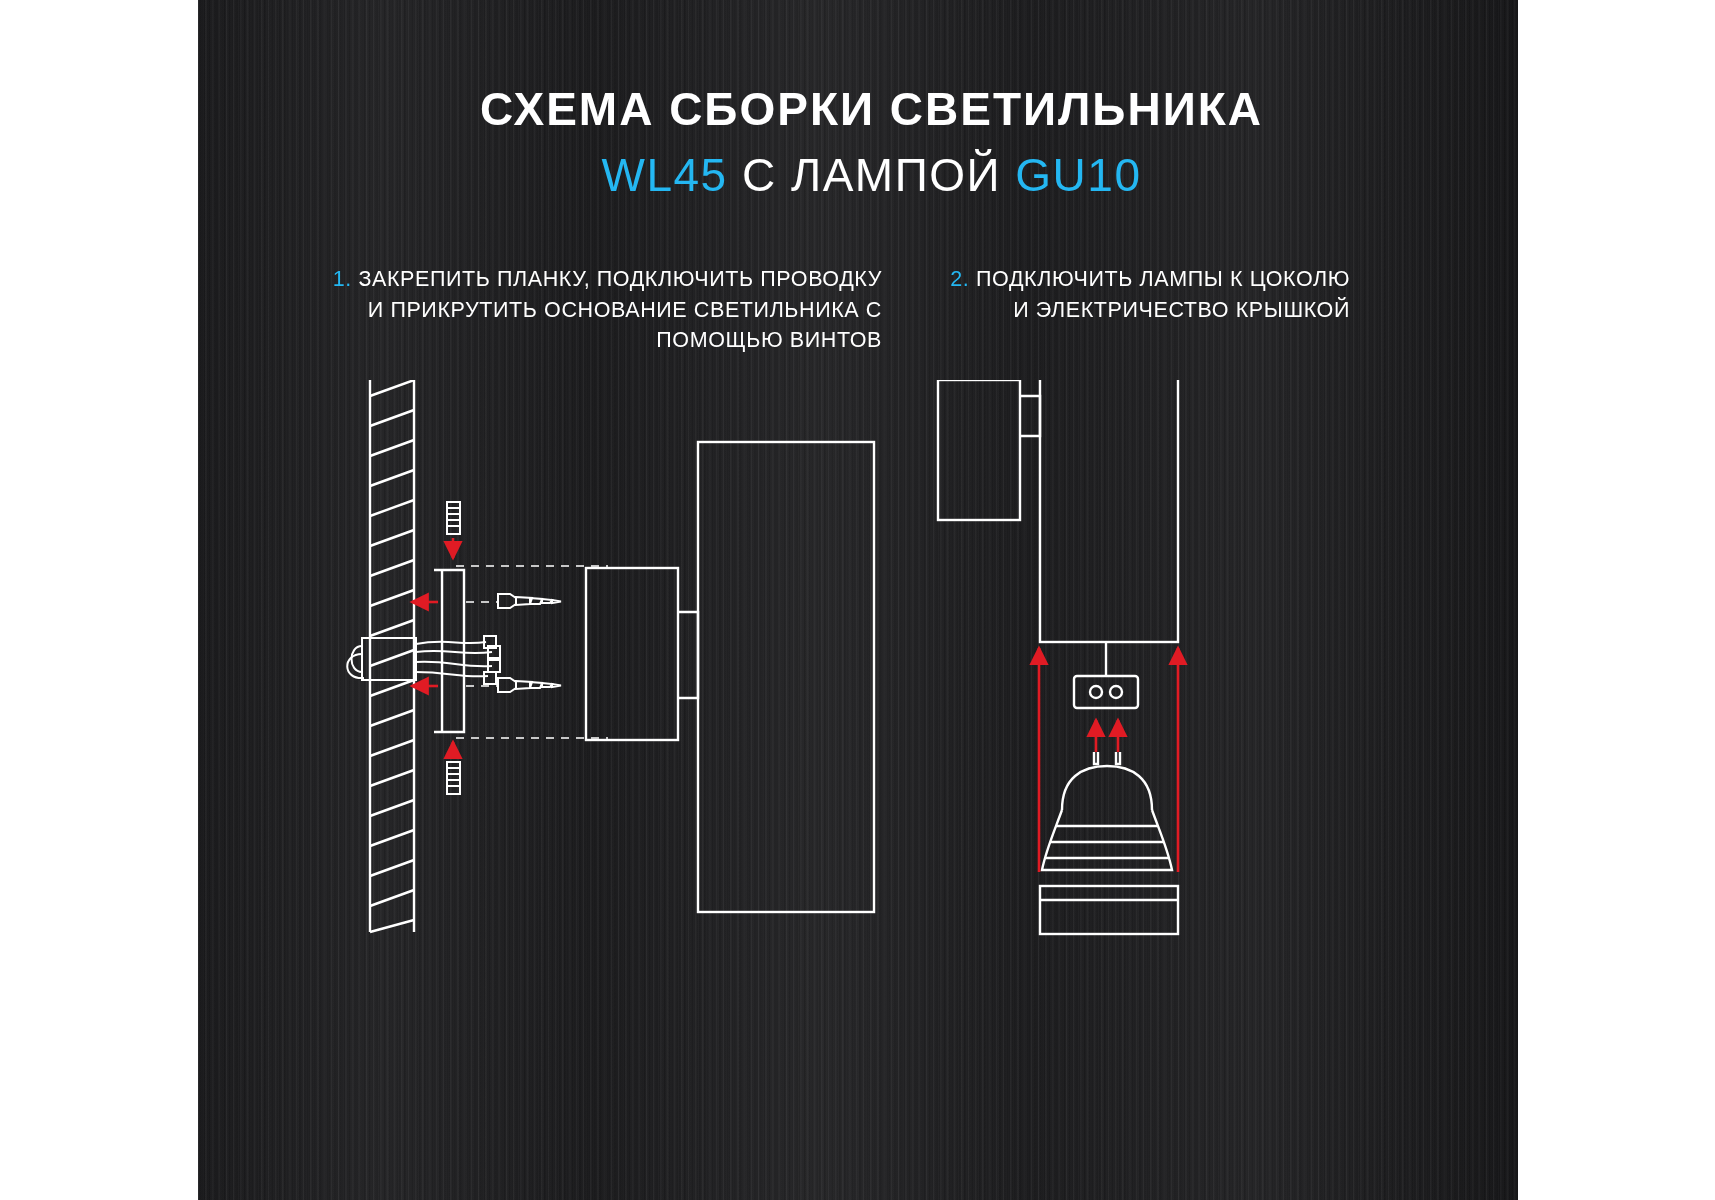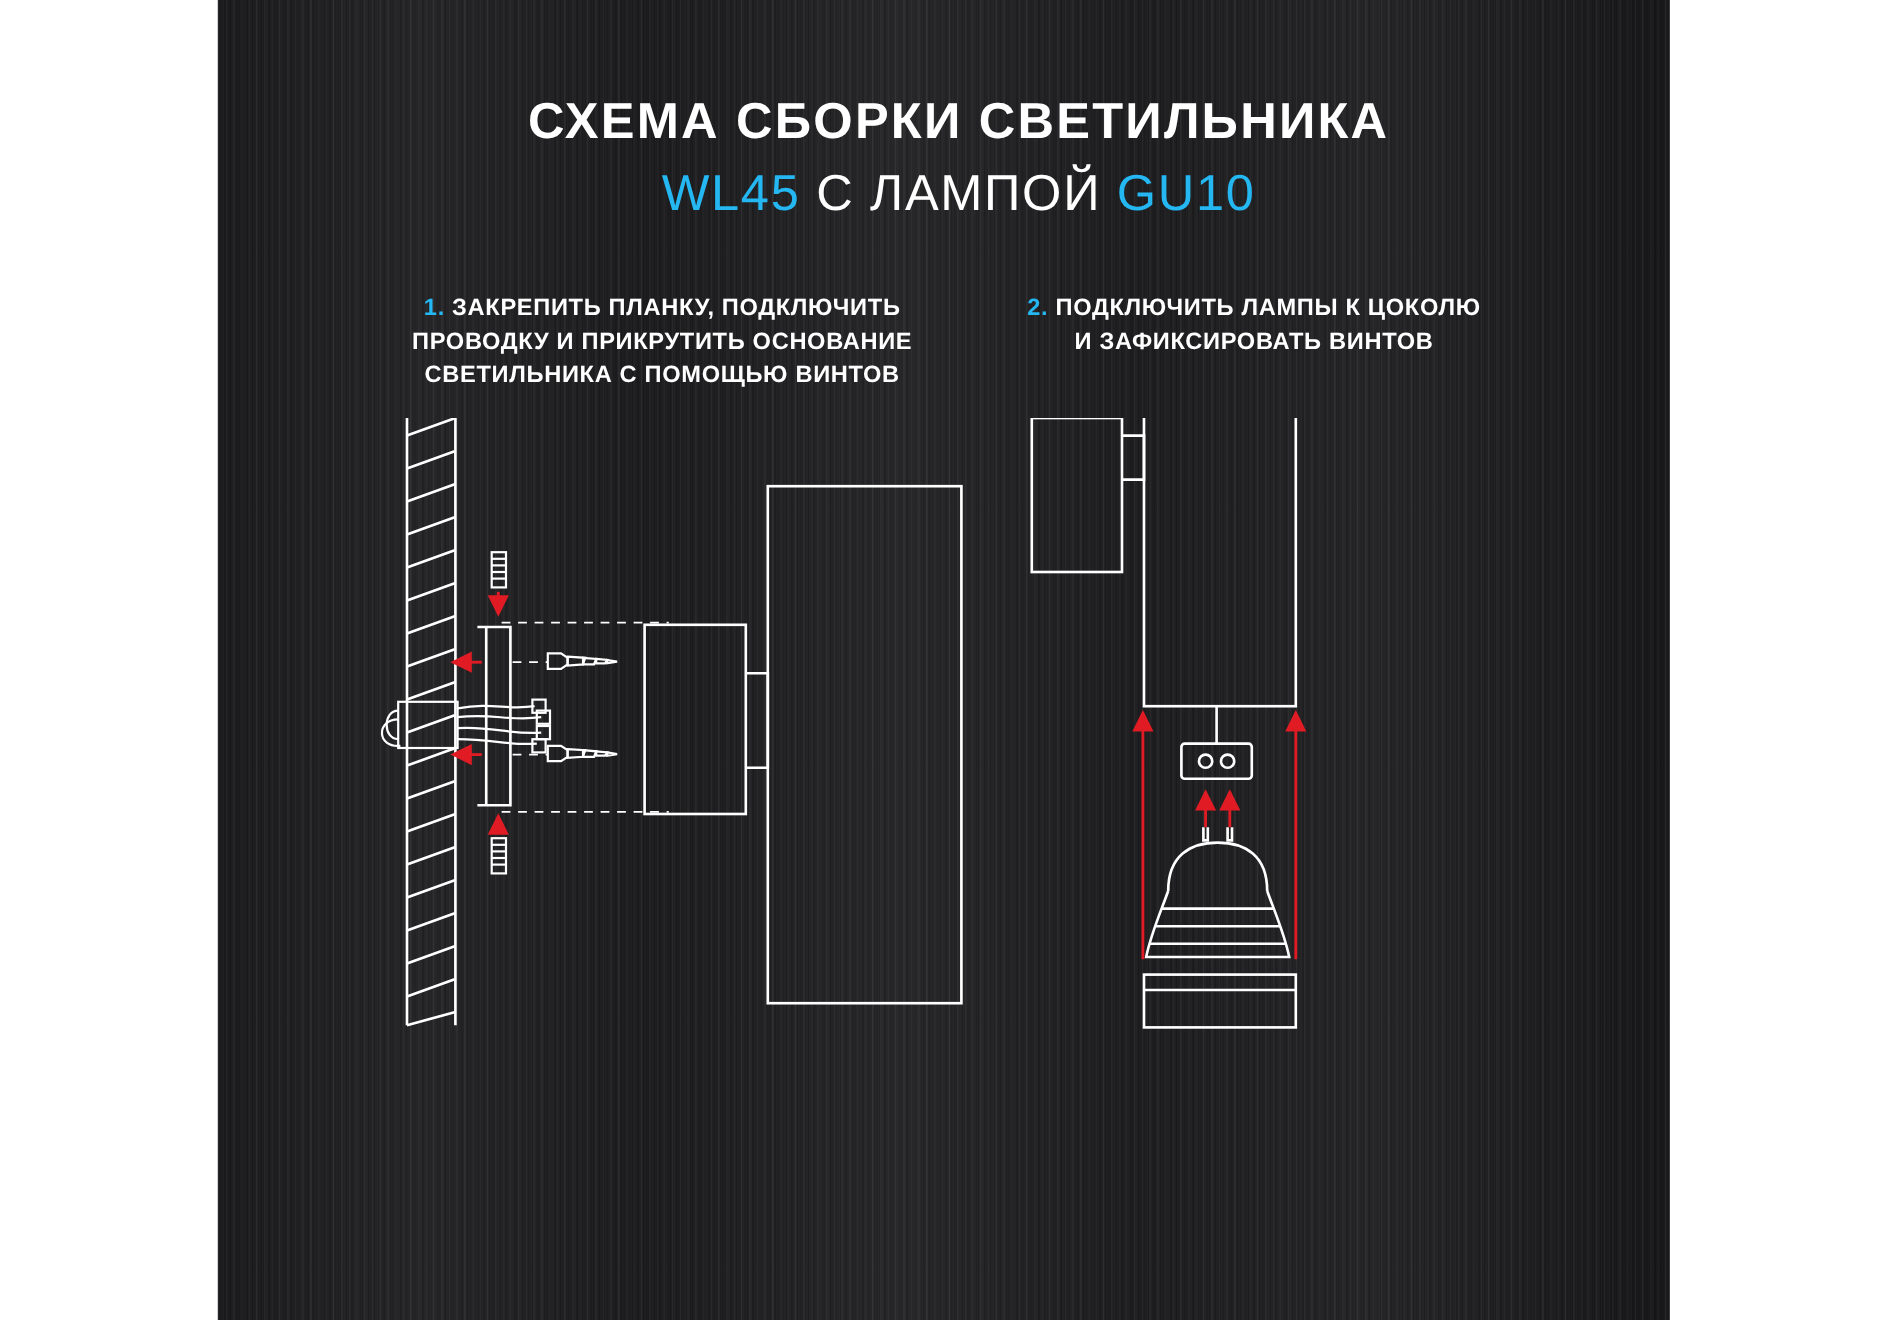--- a/index.html
+++ b/index.html
@@ -88,24 +88,24 @@
   }
 
   .steps {
     position: absolute;
     top: 264px;
     left: 0;
     width: 100%;
   }
   .step {
     position: absolute;
-    text-align: center;
+    text-align: right;
     color: #ffffff;
     font-size: 21.5px;
-    font-weight: bold;
+    font-weight: normal;
     letter-spacing: 0.6px;
     line-height: 1.42;
   }
   .step .num {
     color: #24b7f2;
   }
   .step-1 { left: 322px; width: 560px; }
   .step-2 { left: 930px; width: 420px; }
 
   .footer {
@@ -143,21 +143,21 @@
       <div class="title-line2">
         <span class="accent">WL45</span><span> С ЛАМПОЙ </span><span class="accent">GU10</span>
       </div>
     </div>
 
     <div class="steps">
       <div class="step step-1">
         <span class="num">1.</span><span> ЗАКРЕПИТЬ ПЛАНКУ, ПОДКЛЮЧИТЬ ПРОВОДКУ И ПРИКРУТИТЬ ОСНОВАНИЕ СВЕТИЛЬНИКА С ПОМОЩЬЮ ВИНТОВ</span>
       </div>
       <div class="step step-2">
-        <span class="num">2.</span><span> ПОДКЛЮЧИТЬ ЛАМПЫ К ЦОКОЛЮ И ЗАФИКСИРОВАТЬ ВИНТОВ</span>
+        <span class="num">2.</span><span> ПОДКЛЮЧИТЬ ЛАМПЫ К ЦОКОЛЮ И ЭЛЕКТРИЧЕСТВО КРЫШКОЙ</span>
       </div>
     </div>
 
   </div>
 
   <div class="diagram">
     <svg width="1320" height="580" viewBox="0 0 1320 580" fill="none" xmlns="http://www.w3.org/2000/svg">
       <defs>
         <marker id="arrowRed" markerWidth="9" markerHeight="9" refX="7" refY="4.5" orient="auto">
           <path d="M0.5,0.8 L8,4.5 L0.5,8.2 Z" fill="#e01b24"></path>

